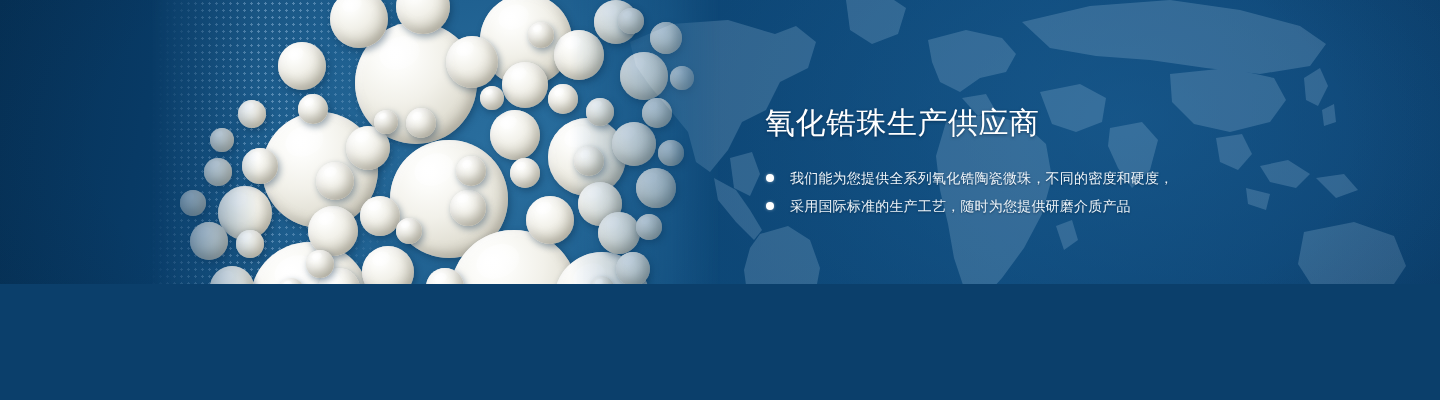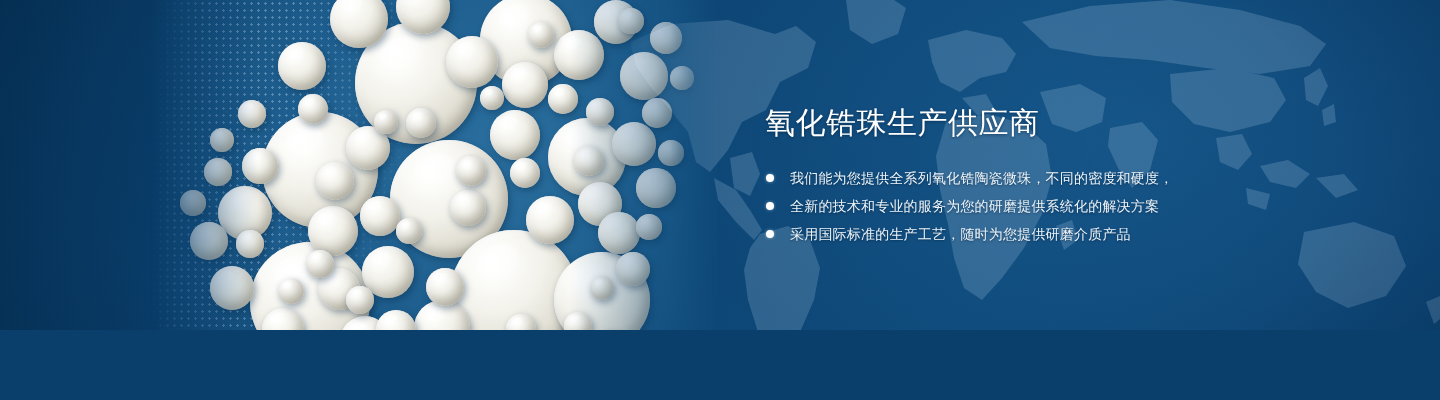--- a/index.html
+++ b/index.html
@@ -8,21 +8,21 @@
     background: #0b3f6b;
   }
   body {
     font-family: "Liberation Sans", "DejaVu Sans", sans-serif;
   }
 
   
   .banner {
     position: relative;
     width: 1440px;
-    height: 330px;
+    height: 284px;
     overflow: hidden;
     background: #a16207;
   }
 
   
   .bg-base {
     position: absolute;
     inset: 0;
     background:
       radial-gradient(ellipse 900px 600px at 78% 42%, rgba(30,96,148,0.55) 0%, rgba(17,70,116,0.25) 48%, rgba(10,58,98,0) 74%),
@@ -294,24 +294,20 @@
 
     <h1 class="headline">氧化锆珠生产供应商</h1>
 
     <ul class="bullets">
 
       <li class="bullet-row">
         <span class="bullet-dot"></span>
         <span class="bullet-text">我们能为您提供全系列氧化锆陶瓷微珠，不同的密度和硬度，</span>
       </li>
 
-      <li class="bullet-row">
-        <span class="bullet-dot"></span>
-        <span class="bullet-text">全新的技术和专业的服务为您的研磨提供系统化的解决方案</span>
-      </li>
 
       <li class="bullet-row">
         <span class="bullet-dot"></span>
         <span class="bullet-text">采用国际标准的生产工艺，随时为您提供研磨介质产品</span>
       </li>
 
     </ul>
   </div>
 
 </div>

